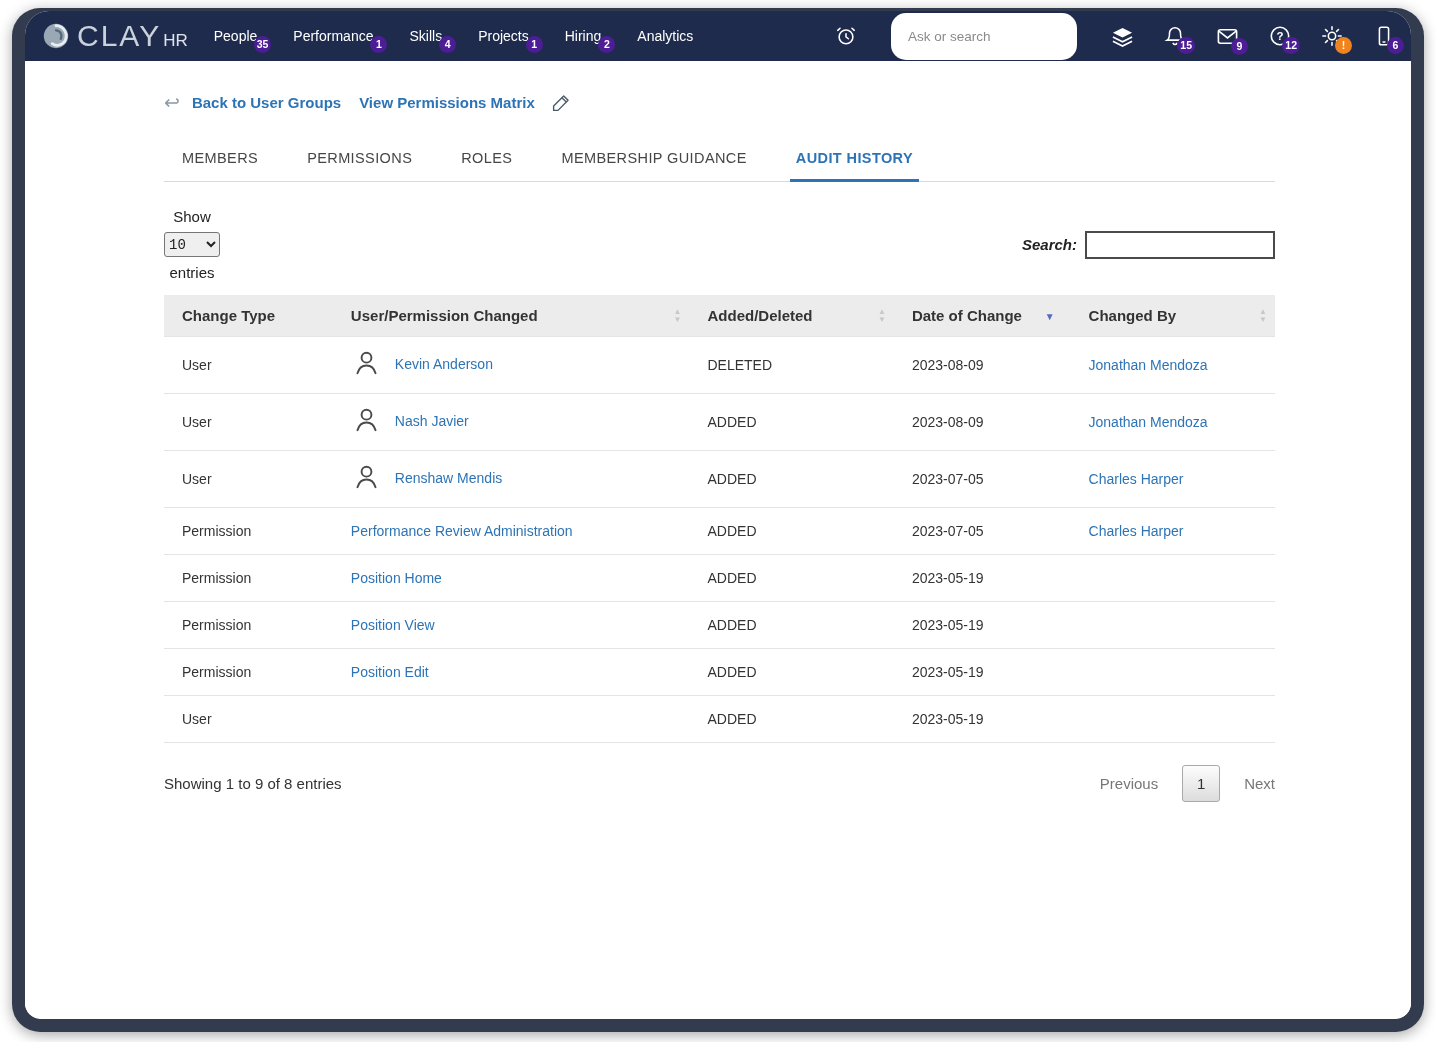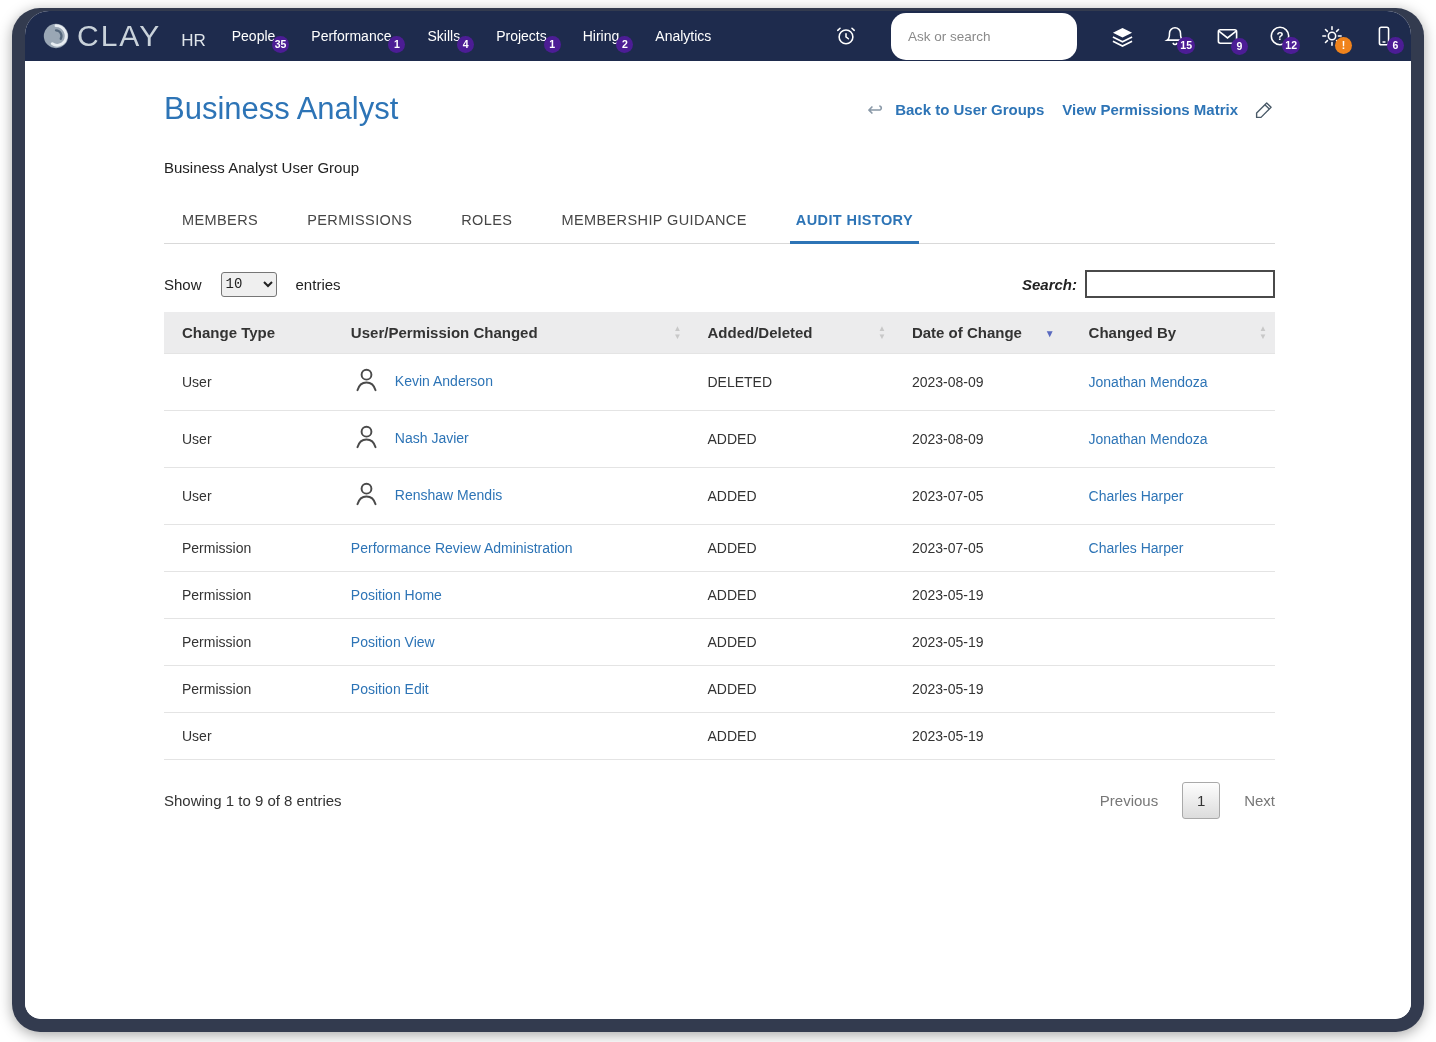--- a/index.html
+++ b/index.html
@@ -16,21 +16,21 @@
   }
 
   
   .navbar {
     height:50px; flex:0 0 50px; background:#1e2b4d; display:flex; align-items:center;
     padding:0 10px 0 16px; color:#fff;
   }
   .brand { display:flex; align-items:baseline; cursor:pointer; }
   .brand svg { align-self:center; margin-right:6px; }
   .brand-clay { font-size:30px; color:#c9d2da; letter-spacing:2px; font-weight:400; }
-  .brand-hr { font-size:17px; color:#dfe5ea; margin-left:20px; }
+  .brand-hr { font-size:17px; color:#dfe5ea; margin-left:2px; }
   .nav-items { display:flex; align-items:center; gap:36px; margin-left:26px; }
   .nav-item { position:relative; font-size:14px; color:#fff; text-decoration:none; cursor:pointer; white-space:nowrap; }
   .nav-badge, .icon-badge {
     position:absolute; right:-14px; bottom:-9px; min-width:17px; height:17px; padding:0 3px;
     background:#4c1d95; border-radius:9px; color:#fff; font-size:10.5px; font-weight:bold;
     display:flex; align-items:center; justify-content:center; line-height:1;
   }
   .icon-badge { right:-9px; bottom:-7px; }
   .icon-badge.orange { background:#f0831c; }
   .nav-spacer { flex:1; }
@@ -59,21 +59,21 @@
   .subtitle { margin-top:32px; font-size:15px; color:#222; }
 
   .tabs { margin-top:36px; display:flex; gap:37px; border-bottom:1px solid #d9d9d9; padding-left:12px; }
   .tab {
     padding:0 6px 13px 6px; font-size:14.5px; color:#464646; letter-spacing:.4px;
     cursor:pointer; white-space:nowrap;
   }
   .tab.active { color:#2d74b6; font-weight:bold; border-bottom:3px solid #2d74b6; margin-bottom:-1px; }
 
   .controls { margin-top:26px; display:flex; justify-content:space-between; align-items:center; font-size:15px; color:#222; }
-  .show-group { display:flex; align-items:center; gap:19px; }
+  .show-group { display:flex; align-items:center; gap:7px;flex-direction:column; }
   .entries-select { width:56px; height:25px; font-size:14px; color:#222; border:1px solid #767676; border-radius:3px; font-family:Liberation Mono, monospace; }
   .search-group { display:flex; align-items:center; gap:8px; }
   .search-label { font-weight:bold; color:#222;font-style:italic; }
   .table-search { width:190px; height:28px; border:2px solid #4a4a4a; font-size:14px; padding:0 6px; font-family:"Liberation Sans", sans-serif; outline:none; }
 
   
   table { width:100%; border-collapse:collapse; margin-top:14px; table-layout:fixed; }
   thead th {
     background:#ececed; text-align:left; font-size:15px; font-weight:bold; color:#333;
     padding:12px 10px 12px 18px; position:relative;
@@ -208,35 +208,33 @@
               <path d="M11 18.5h2"></path>
           </svg>
           <span class="icon-badge">6</span>
         </span>
       </div>
     </nav>
 
     <main class="main">
 
       <div class="page-head">
-        <h1 class="page-title">Business Analyst</h1>
         <div class="head-links">
           <span class="back-arrow">↩</span>
           <a class="head-link">Back to User Groups</a>
           <a class="head-link">View Permissions Matrix</a>
           <span class="edit-pencil">
             <svg width="21" height="21" viewBox="0 0 24 24" fill="none" stroke="#4a5a68" stroke-width="1.6" stroke-linejoin="round">
               <path d="M14.5 4.5l5 5L8 21H3v-5L14.5 4.5z"></path>
                 <path d="M12.5 6.5l5 5"></path>
             </svg>
           </span>
         </div>
       </div>
 
-      <div class="subtitle">Business Analyst User Group</div>
 
       <div class="tabs">
         <div class="tab">MEMBERS</div>
         <div class="tab">PERMISSIONS</div>
         <div class="tab">ROLES</div>
         <div class="tab">MEMBERSHIP GUIDANCE</div>
         <div class="tab active">AUDIT HISTORY</div>
       </div>
 
       <div class="controls">

